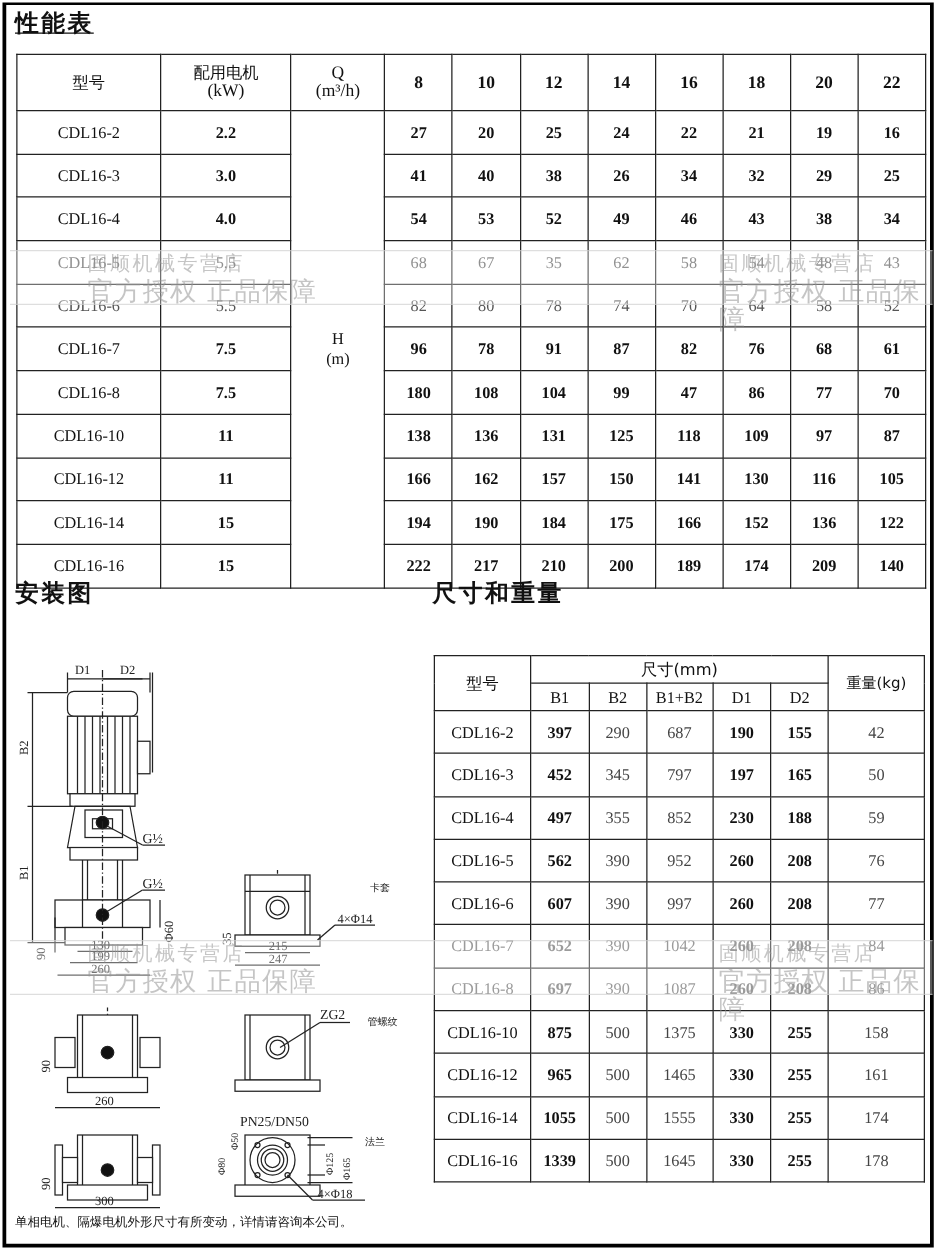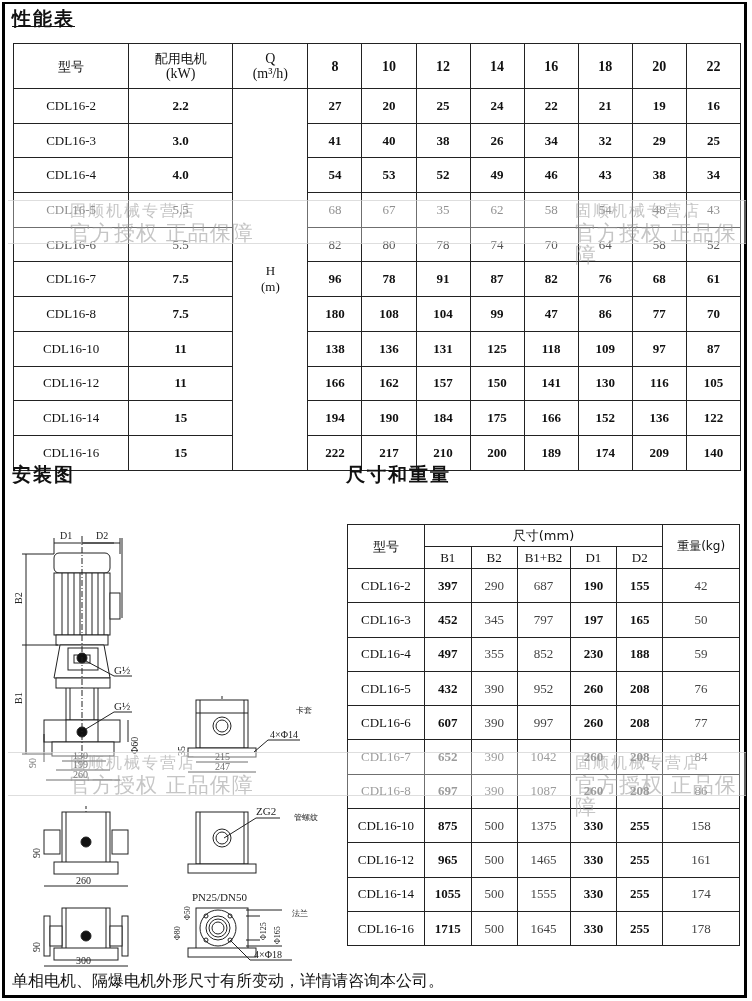--- a/index.html
+++ b/index.html
@@ -30,21 +30,21 @@
   #dims th { font-family: "DejaVu Sans", sans-serif; font-size: 13px; height: 22px; }
   #dims th.sub { font-family: "Liberation Serif", serif; font-size: 13px; }
   #dims td { height: 34.3px; font-size: 13px; }
   #dims td.b { font-weight: bold; }
   #dims td.l { color: #444; text-align: center; }
   #dims tr.faint td { color: #666; }
   
   .drawing { position: absolute; left: 10px; top: 508px; width: 330px; height: 460px; }
   .note {
     position: absolute; left: 12px; top: 971px; font-family: "DejaVu Sans", sans-serif;
-    font-size: 16px; color: #111;
+    font-size: 10px; color: #111;
   }
   .watermark {
     position: absolute; font-family: "DejaVu Sans", sans-serif; color: rgba(150,150,150,0.55);
     line-height: 22px; pointer-events: none;
   }
   .watermark .l1 { font-size: 16px; letter-spacing: 2px; display: block; }
   .watermark .l2 { font-size: 21px; letter-spacing: 1px; display: block; }
   .wm-band { position: absolute; left: 8px; width: 738px; height: 44px; background: rgba(255,255,255,0.35); border-top: 1px solid rgba(200,200,200,0.6); border-bottom: 1px solid rgba(200,200,200,0.6); pointer-events: none; }
 </style>
 </head>
@@ -431,21 +431,21 @@
         <td>CDL16-4</td>
         <td class="b">497</td>
         <td class="l">355</td>
         <td class="l">852</td>
         <td class="b">230</td>
         <td class="b">188</td>
         <td class="l">59</td>
       </tr>
       <tr>
         <td>CDL16-5</td>
-        <td class="b">432</td>
+        <td class="b">562</td>
         <td class="l">390</td>
         <td class="l">952</td>
         <td class="b">260</td>
         <td class="b">208</td>
         <td class="l">76</td>
       </tr>
       <tr>
         <td>CDL16-6</td>
         <td class="b">607</td>
         <td class="l">390</td>
@@ -494,21 +494,21 @@
         <td>CDL16-14</td>
         <td class="b">1055</td>
         <td class="l">500</td>
         <td class="l">1555</td>
         <td class="b">330</td>
         <td class="b">255</td>
         <td class="l">174</td>
       </tr>
       <tr>
         <td>CDL16-16</td>
-        <td class="b">1715</td>
+        <td class="b">1339</td>
         <td class="l">500</td>
         <td class="l">1645</td>
         <td class="b">330</td>
         <td class="b">255</td>
         <td class="l">178</td>
       </tr>
     </tbody>
 </table>
 
 <div class="note">单相电机、隔爆电机外形尺寸有所变动，详情请咨询本公司。</div>

